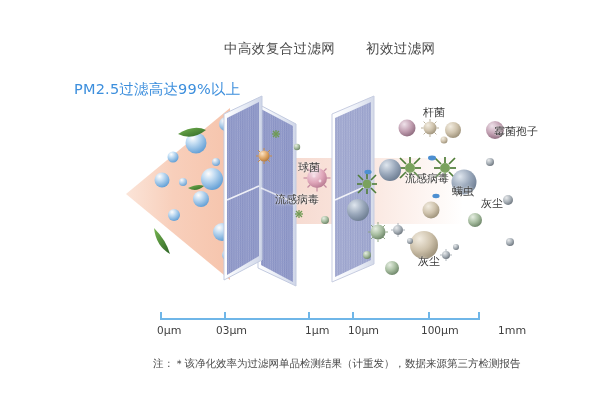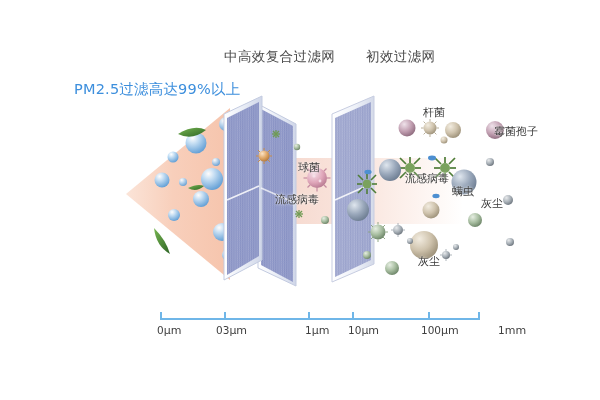--- a/index.html
+++ b/index.html
@@ -17,21 +17,20 @@
   }
 
   
   .filter-heading {
     position: absolute;
     font-size: 13.5px;
     color: #4a4a4a;
     letter-spacing: 0.4px;
     white-space: nowrap;
     font-family: "DejaVu Sans", "Liberation Sans", sans-serif;
-    margin-top: 8px;
   }
   #heading-hepa { left: 224px; top: 40px; }
   #heading-pre  { left: 366px; top: 40px; }
 
   
   #pm-callout {
     position: absolute;
     left: 74px; top: 80px;
     font-size: 14.5px;
     color: #3d8fdd;
@@ -444,15 +443,16 @@
     <span>10</span><span class="unit">μm</span>
   </div>
   <div class="axis-label" style="left:421px;">
     <span>100</span><span class="unit">μm</span>
   </div>
   <div class="axis-label" style="left:498px;">
     <span>1</span><span class="unit">mm</span>
   </div>
 
   <div id="footnote">
+    <span>注：＊该净化效率为过滤网单品检测结果（计重发），数据来源第三方检测报告</span>
   </div>
 
 </div>
 
 </body></html>

